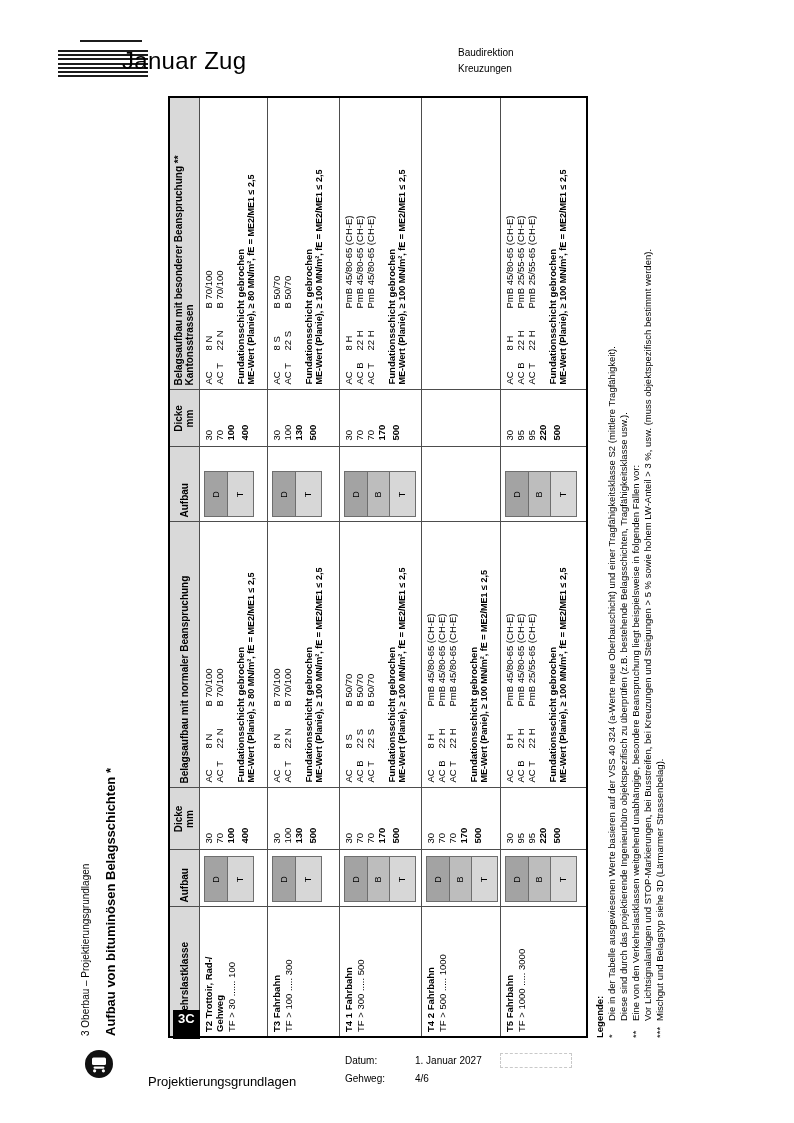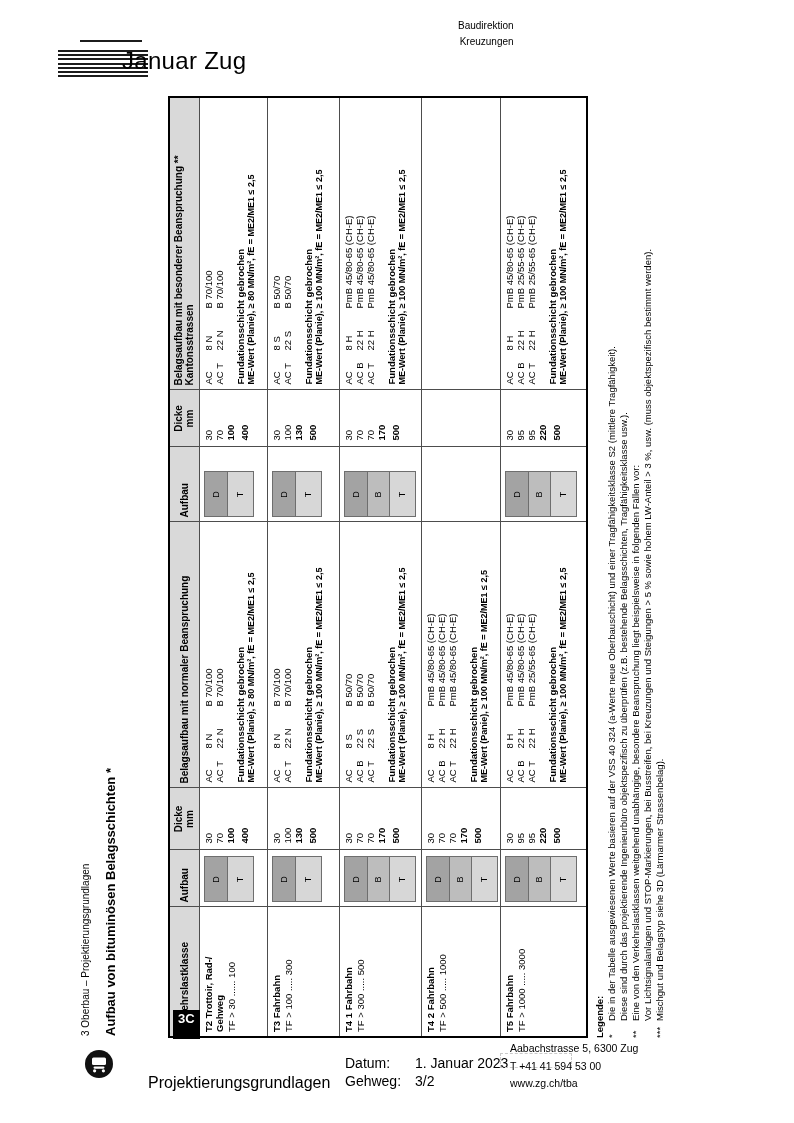--- a/index.html
+++ b/index.html
@@ -7,21 +7,21 @@
   .page {
     position:relative; width:794px; height:1123px; background:#ffffff;
     font-family:"Liberation Sans", sans-serif; color:#000; overflow:hidden;
     margin:0 auto;
   }
   
   .logo-stripes { position:absolute; left:58px; top:40px; width:90px; }
   .stripe { height:2px; background:#1c1c1c; margin-bottom:2.2px; width:90px; }
   .s-top { width:62px; margin-left:22px; margin-bottom:8px; }
   .brand { position:absolute; left:122px; top:47px; font-size:24px; letter-spacing:0.3px; }
-  .dept { position:absolute; left:458px; top:18px; font-size:10px; line-height:16px;text-align:right; }
+  .dept { position:absolute; left:458px; top:45px; font-size:10px; line-height:16px; }
   
   .rot {
     position:absolute; left:80px; top:1038px; width:945px; height:600px;
     transform-origin:0 0; transform:rotate(-90deg);
   }
   .sec-header { position:absolute; left:2px; top:0; font-size:10px; }
   .doc-title { position:absolute; left:2px; top:23px; font-size:13px; font-weight:bold; }
   table { position:absolute; left:0; top:88px; width:940px; border-collapse:collapse; table-layout:fixed; border:2px solid #000; }
   th, td { border:1px solid #4d4d4d; vertical-align:top; padding:0; overflow:hidden; }
   th { background:#d9d9d9; font-size:10px; font-weight:bold; text-align:left; vertical-align:middle; padding:2px 4px; line-height:11px; }
@@ -46,22 +46,22 @@
   .me { font-weight:bold; font-size:9px; line-height:11px; white-space:nowrap; }
   
   .legend { position:absolute; left:0; top:514px; width:942px; font-size:9.5px; }
   .legend-title { font-weight:bold; line-height:12px; }
   .legend-item { display:grid; grid-template-columns:17px 1fr; }
   .lm { line-height:12px; }
   .ll { display:block; line-height:12px; white-space:nowrap; }
   
   .bus { position:absolute; left:84px; top:1049px; width:30px; height:30px; }
   .badge { position:absolute; left:129px; top:1010px; background:#000; color:#fff; font-size:13px; font-weight:bold; padding:1px 5px 13px 5px;margin-left:44px; }
-  .badge-label { position:absolute; left:129px; top:1074px; font-size:16px;padding-left:19px; }
-  .f-label { position:absolute; font-size:14px; }
+  .badge-label { position:absolute; left:129px; top:1074px; font-size:13px;padding-left:19px; }
+  .f-label { position:absolute; font-size:10px; }
   .addr { position:absolute; left:510px; top:1040px; font-size:10.5px; line-height:17.5px; }
   .date-marker { position:absolute; left:500px; top:1053px; width:72px; height:15px; border:1px dashed #c9c9c9; }
 </style>
 </head>
 <body>
 
 <div class="page">
 
   <div class="logo-stripes">
     <div class="stripe s-top"></div>
@@ -488,24 +488,19 @@
     <circle cx="15" cy="15" r="14" fill="#111"></circle>
     <rect x="8" y="8.5" width="14" height="7.5" rx="1.5" fill="#fff"></rect>
     <rect x="9.5" y="17.5" width="11" height="2.2" rx="1.1" fill="#fff"></rect>
     <circle cx="10.6" cy="21.8" r="1.6" fill="#fff"></circle>
     <circle cx="19.4" cy="21.8" r="1.6" fill="#fff"></circle>
   </svg>
   <div class="badge">3C</div>
   <div class="badge-label">Projektierungsgrundlagen</div>
 
   <div class="f-label" style="left:345px; top:1055px;">Datum:</div>
-  <div class="f-label" style="left:415px; top:1055px;">1. Januar 2023</div>
+  <div class="f-label" style="left:415px; top:1055px;">1. Januar 2027</div>
   <div class="date-marker"></div>
   <div class="f-label" style="left:345px; top:1073px;">Gehweg:</div>
-  <div class="f-label" style="left:415px; top:1073px;">3/2</div>
-
-  <div class="addr">
-    <div>Aabachstrasse 5, 6300 Zug</div>
-    <div>T +41 41 594 53 00</div>
-    <div>www.zg.ch/tba</div>
-  </div>
+  <div class="f-label" style="left:415px; top:1073px;">4/6</div>
+
 
 </div>
 
 </body></html>

